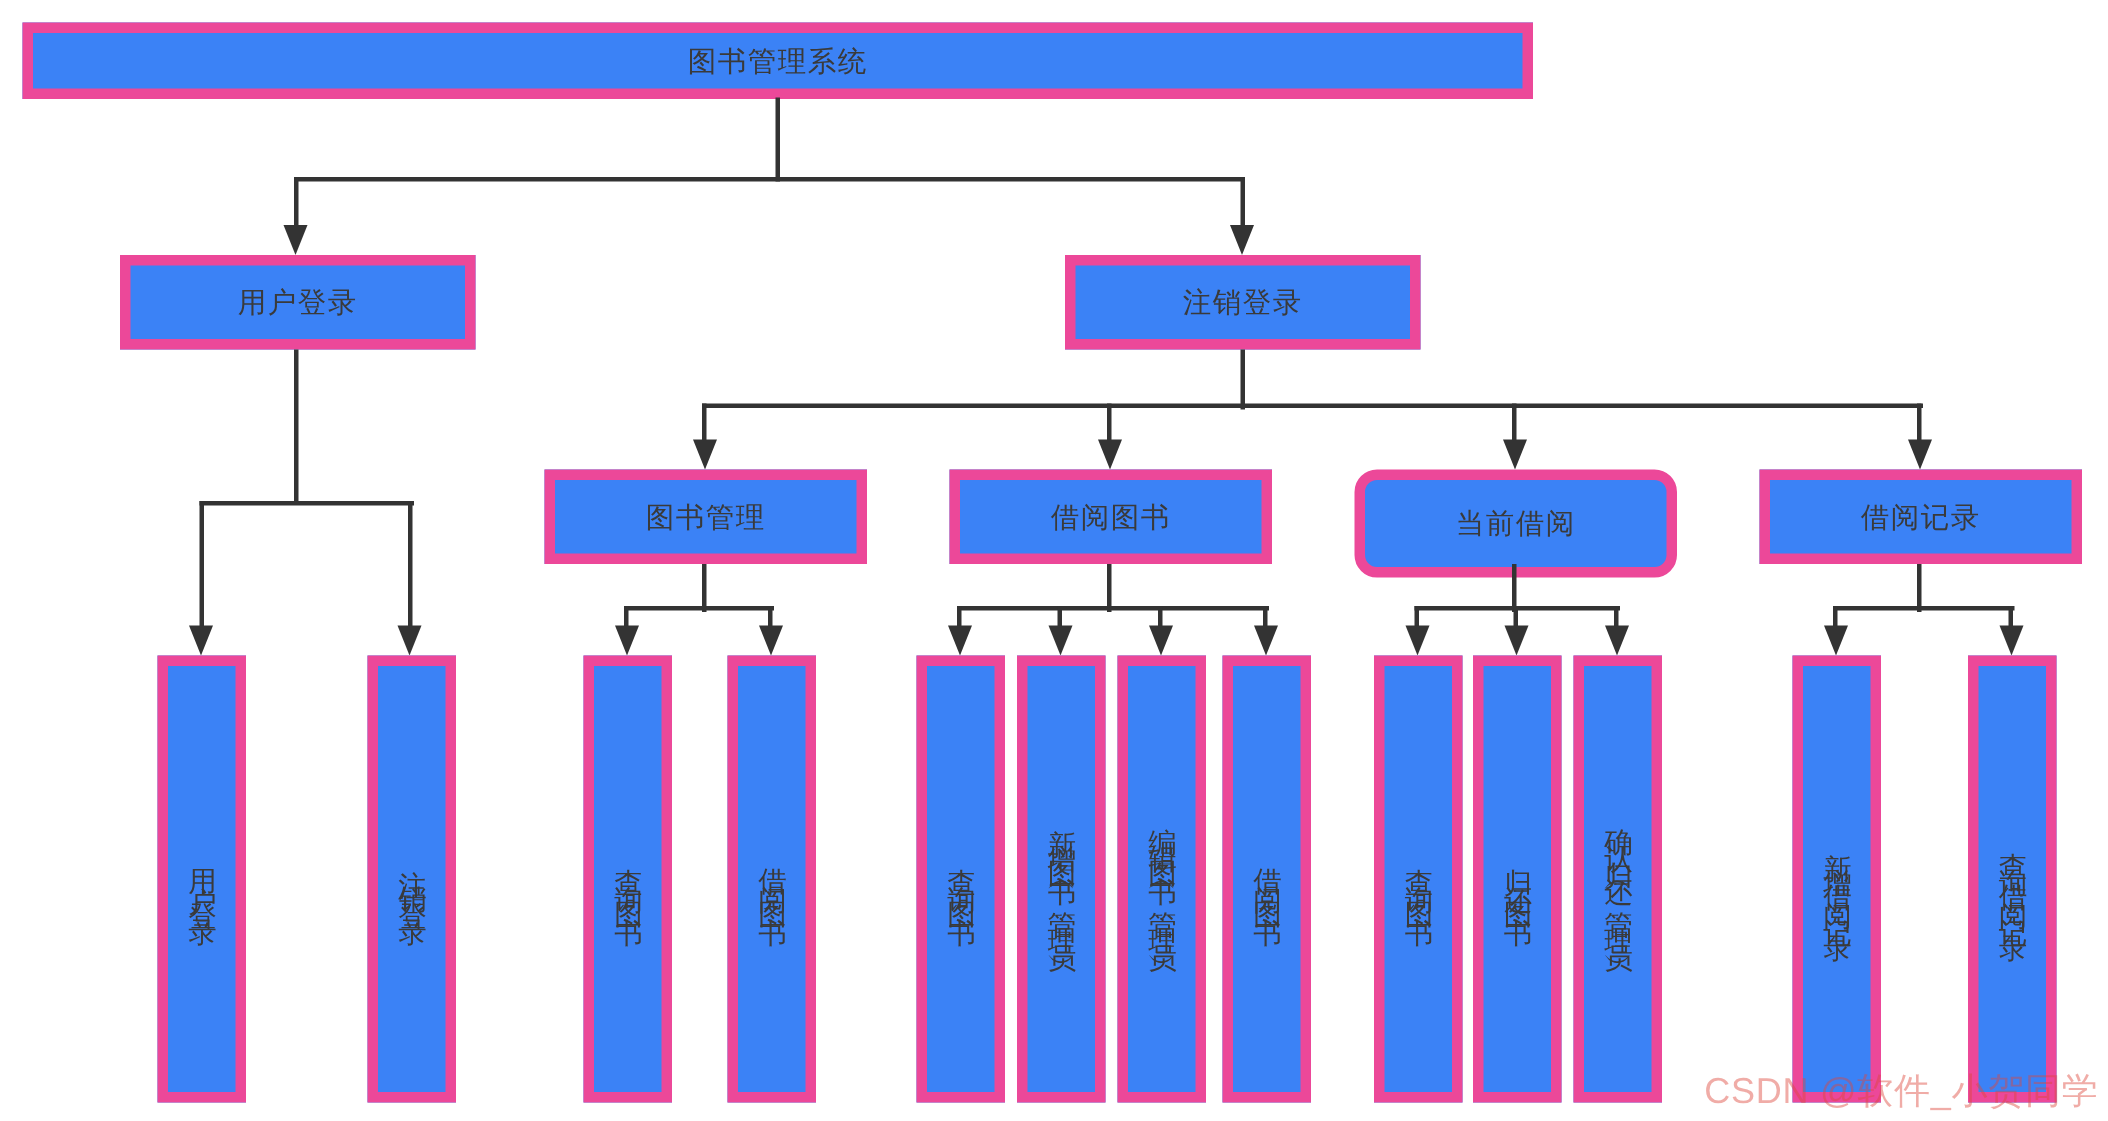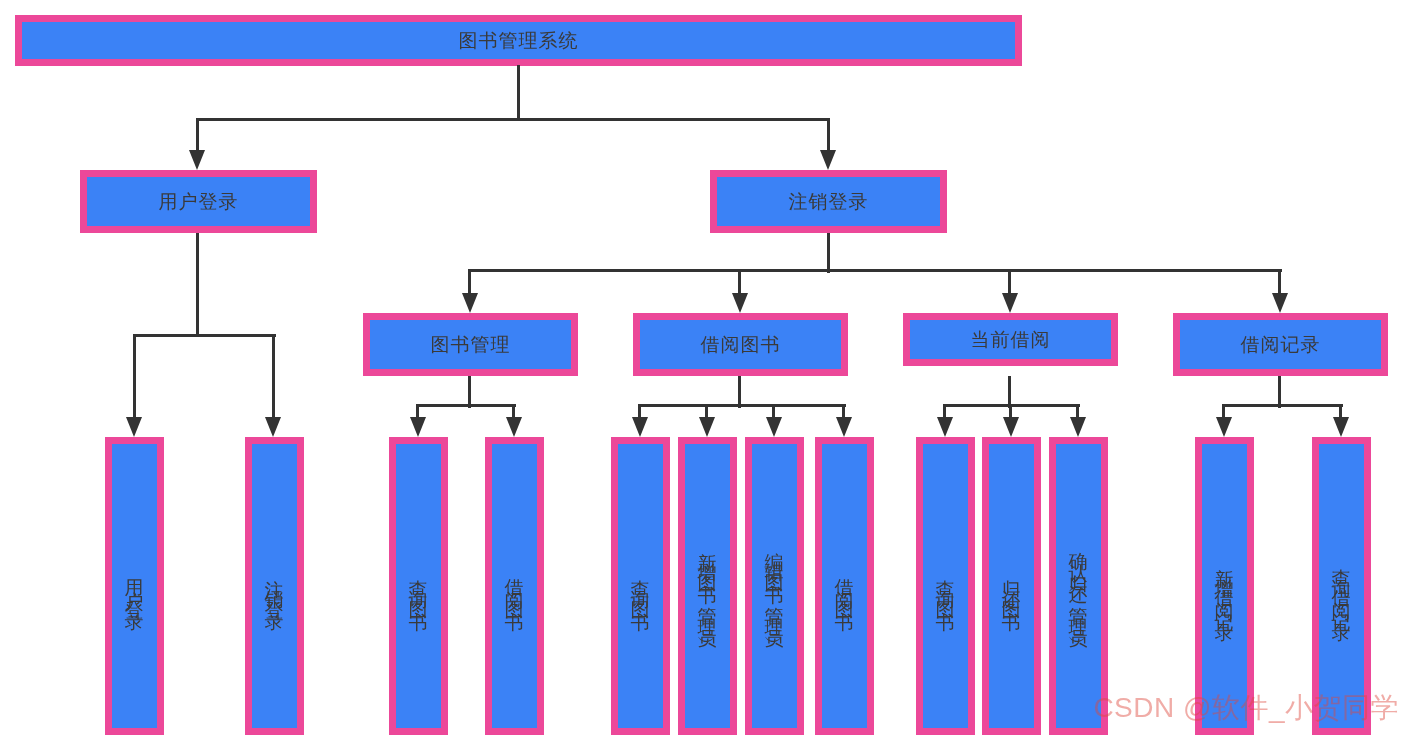--- a/index.html
+++ b/index.html
@@ -34,22 +34,22 @@
   .arrow {
     position: absolute;
     width: 0; height: 0;
     border-left: 8px solid transparent;
     border-right: 8px solid transparent;
     border-top: 20px solid #333333;
   }
   .watermark {
     position: absolute;
     right: 6px;
-    bottom: 20px;
-    font-size: 28px;
+    bottom: 4px;
+    font-size: 24px;
     letter-spacing: 0.5px;
     color: rgba(222, 72, 60, 0.45);
     z-index: 5;
     white-space: nowrap;
     margin-top: 26px;
   }
 </style>
 </head>
 <body>
 
@@ -90,21 +90,21 @@
   <div class="arrow" style="left:1002px; top:293px;"></div>
   <div class="vline" style="left:1278px; top:269px; height:26px;"></div>
   <div class="arrow" style="left:1272px; top:293px;"></div>
 
   <div class="box hbox" style="left:363px; top:313px; width:215px; height:63px;">
     <span>图书管理</span>
   </div>
   <div class="box hbox" style="left:633px; top:313px; width:215px; height:63px;">
     <span>借阅图书</span>
   </div>
-  <div class="box hbox" style="left:903px; top:313px; width:215px; height:53px;">
+  <div class="box hbox" style="left:903px; top:313px; width:215px; height:72px;border-radius:15px;">
     <span>当前借阅</span>
   </div>
   <div class="box hbox" style="left:1173px; top:313px; width:215px; height:63px;">
     <span>借阅记录</span>
   </div>
 
   <div class="vline" style="left:468px; top:376px; height:32px;"></div>
   <div class="hline" style="left:416px; top:404px; width:100px;"></div>
   <div class="vline" style="left:416px; top:404px; height:16px;"></div>
   <div class="arrow" style="left:410px; top:417px;"></div>

